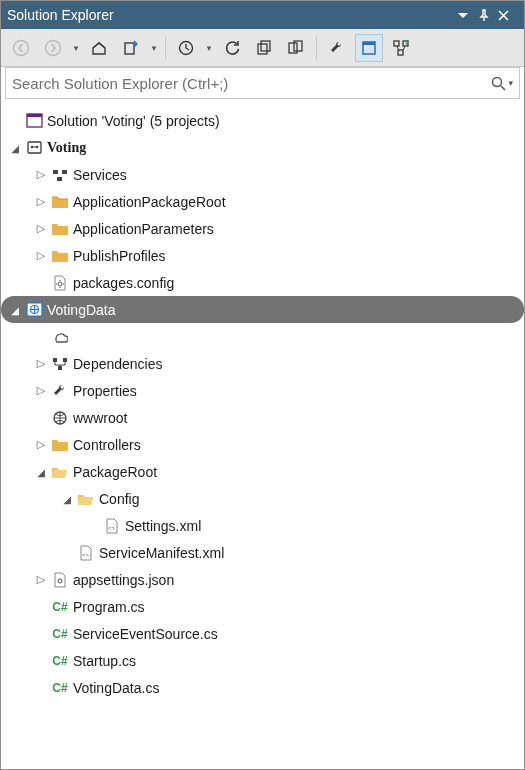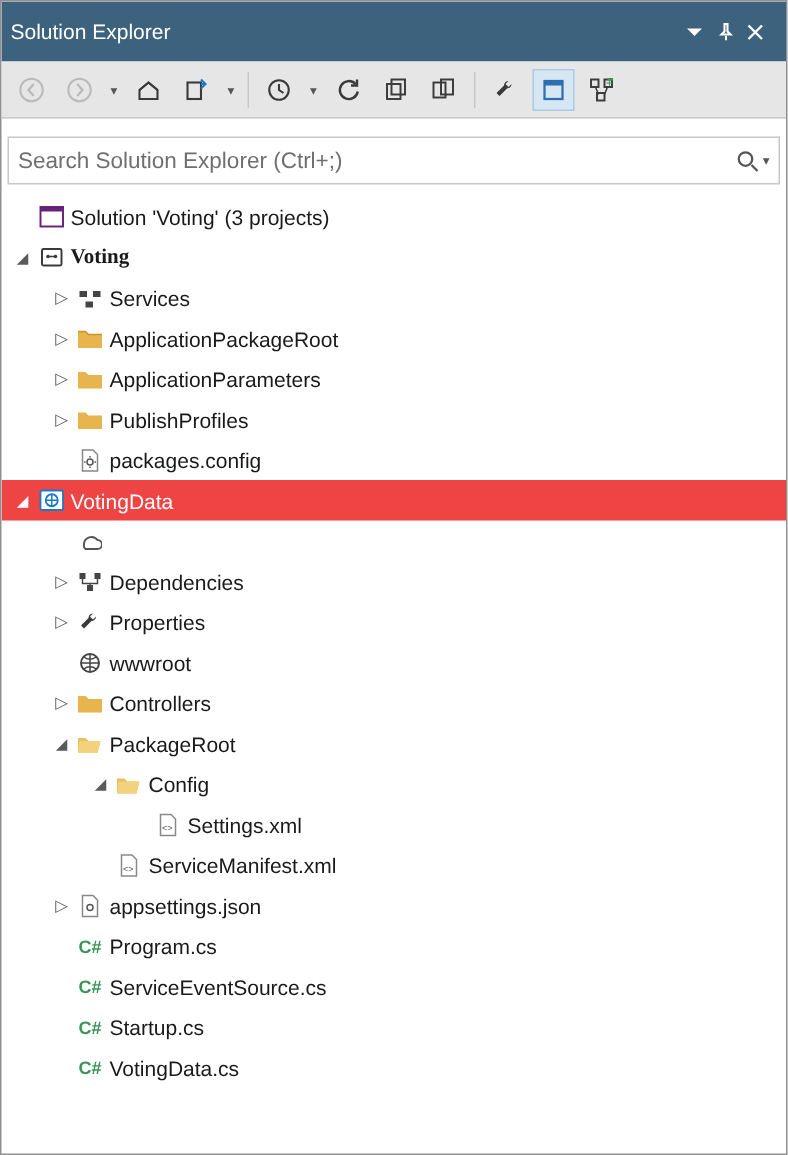--- a/index.html
+++ b/index.html
@@ -13,21 +13,21 @@
     display: flex;
     flex-direction: column;
     color: #1a1a1a;
   }
   
   .titlebar {
     background: #3d627d;
     color: #fff;
     display: flex;
     align-items: center;
-    height: 40px;
+    height: 28px;
     padding: 0 6px;
     font-size: 14px;
   }
   .titlebar .title { flex: 1; }
   .titlebar .tb-btn { width: 20px; text-align: center; cursor: pointer; }
   .titlebar svg { display: block; }
   
   .toolbar {
     background: #e6e6e7;
     border-bottom: 1px solid #c8c8c8;
@@ -44,21 +44,21 @@
     cursor: pointer;
     color: #4a4a4a;
   }
   .toolbar .tbtn.disabled { opacity: .45; cursor: default; }
   .toolbar .tbtn.active { background: #d6e6f3; border-color: #aacbe4; }
   .toolbar .sep { width: 1px; height: 24px; background: #c8c8c8; margin: 0 2px; }
   .toolbar .dd { width: 10px; color:#555; font-size:9px; display:flex; align-items:center; justify-content:center; cursor:pointer;}
   
   .searchbar {
     border: 1px solid #c8c8c8;
-    margin: 12px 4px 4px 4px;
+    margin: 0 4px 4px 4px;
     height: 32px;
     display: flex;
     align-items: center;
     padding: 0 6px;
     background: #fff;
   }
   .searchbar input {
     flex: 1; border: none; outline: none;
     font-size: 15px; color: #666; background: transparent;
   }
@@ -76,21 +76,21 @@
   }
   .row .arrow {
     width: 16px; text-align: center; color: #5a5a5a; font-size: 11px;
   }
   .row .arrow.open::before { content: "◢"; font-size:10px; }
   .row .arrow.closed::before { content: "▷"; }
   .row .arrow.none::before { content: ""; }
   .row .ic { width: 22px; display:flex; align-items:center; justify-content:center; }
   .row .lbl { padding-left: 2px; }
   .row.bold .lbl { font-weight: 600; font-family: Liberation Serif, serif; }
-  .row.selected { background: #ef4444; color: #fff; }
+  .row.selected { background: #737373; color: #fff; border-radius: 13px; }
   .row.selected .arrow { color: #fff; }
   .row.selected svg path, .row.selected svg rect, .row.selected svg circle { }
   
   .ind { display:inline-block; }
 </style>
 </head>
 <body>
 
 <div class="titlebar">
   <span class="title">Solution Explorer</span>
@@ -204,21 +204,21 @@
 
   <div class="row">
     <span class="ind" style="width:6px"></span>
     <span class="arrow none"></span>
     <span class="ic">
       <svg width="17" height="17" viewBox="0 0 17 17">
           <rect x="1" y="2" width="15" height="13" fill="#fff" stroke="#68217a" stroke-width="1.3"></rect>
           <rect x="1" y="2" width="15" height="3" fill="#68217a"></rect>
         </svg>
     </span>
-    <span class="lbl">Solution 'Voting' (3 projects)</span>
+    <span class="lbl">Solution 'Voting' (5 projects)</span>
   </div>
 
   <div class="row bold">
     <span class="ind" style="width:6px"></span>
     <span class="arrow open"></span>
     <span class="ic">
       <svg width="17" height="17" viewBox="0 0 17 17">
           <rect x="2" y="3" width="13" height="11" rx="1" fill="none" stroke="#3a3a3a" stroke-width="1.3"></rect>
           <circle cx="6" cy="8" r="1.2" fill="#3a3a3a"></circle>
           <circle cx="11" cy="8" r="1.2" fill="#3a3a3a"></circle>

